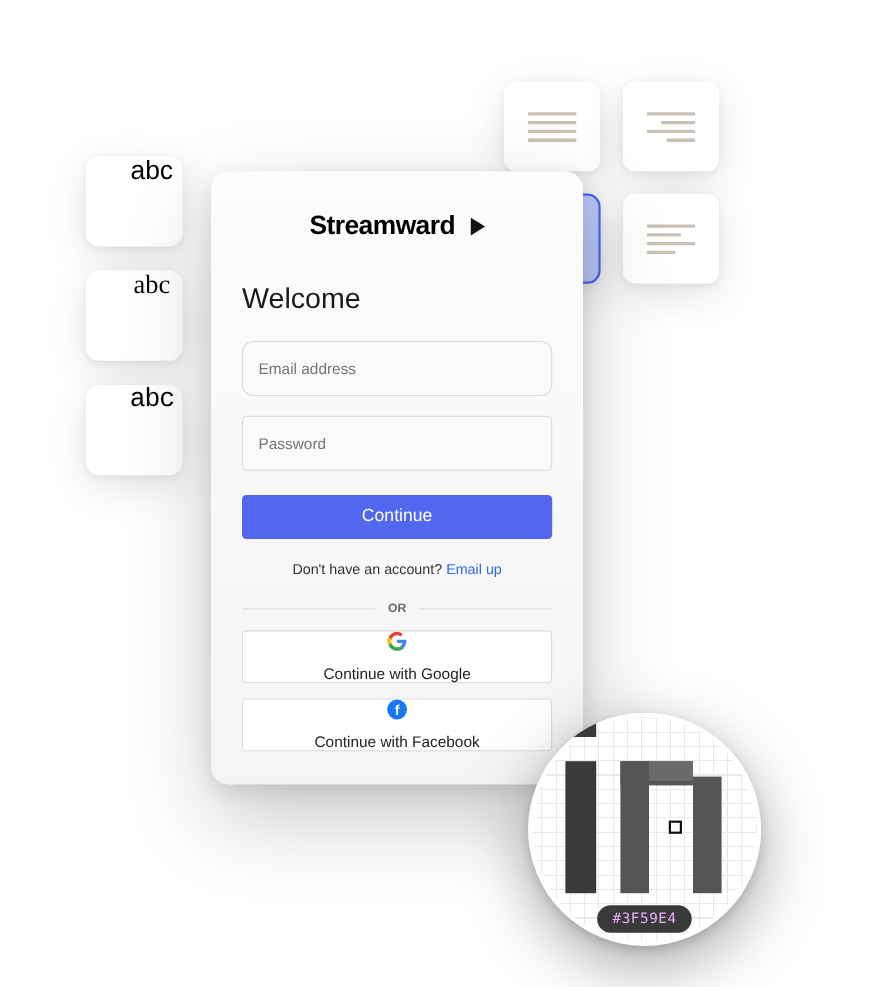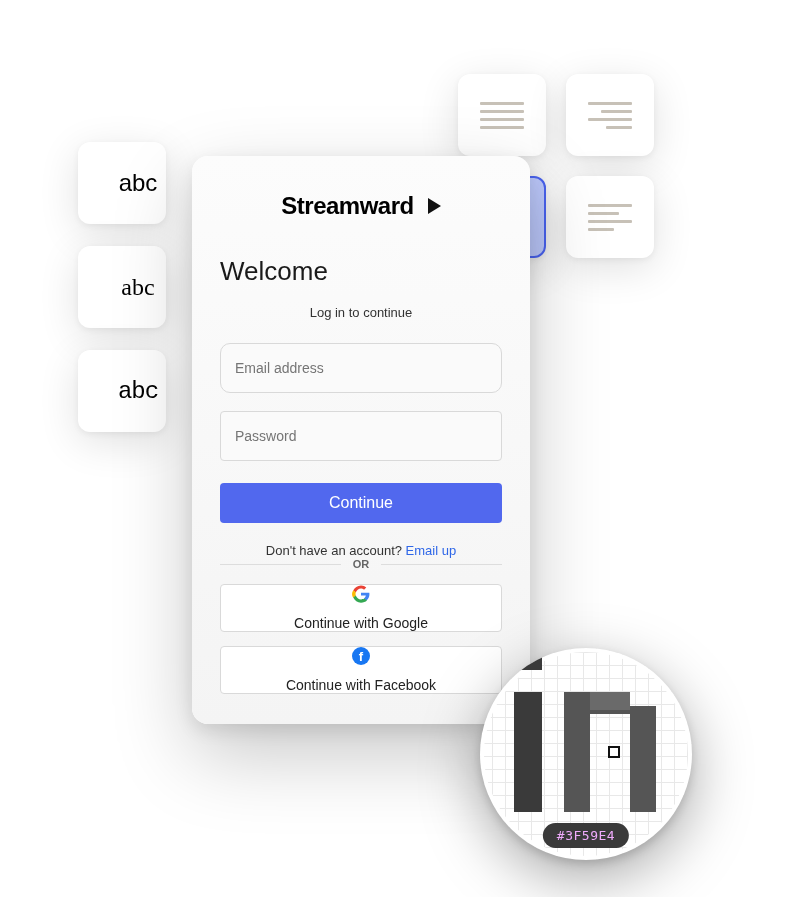--- a/index.html
+++ b/index.html
@@ -21,21 +21,21 @@
       flex-direction: column;
       gap: 22px;
     }
     .font-tile {
       width: 88px;
       height: 82px;
       background: #fff;
       border-radius: 12px;
       box-shadow: 0 10px 40px rgba(0,0,0,0.12), 0 2px 6px rgba(0,0,0,0.06);
       display: flex;
-      align-items: center;
+      align-items: flex-start;
       justify-content: center;
       font-size: 24px;
       cursor: pointer;
       padding-left: 32px;
     }
     .font-sans { font-family: -apple-system, Helvetica, Arial, sans-serif; }
     .font-serif { font-family: Georgia, 'Times New Roman', serif; }
     .font-mono { font-family: 'Courier New', Courier, monospace; letter-spacing: -1px; }
 
     
@@ -86,21 +86,21 @@
     }
     .brand { text-align:center; font-size:24px; font-weight:800; letter-spacing:-0.5px; display:flex; align-items:center; justify-content:center; gap:12px; }
     .brand-play { width:0; height:0; border-left:13px solid #111; border-top:8px solid transparent; border-bottom:8px solid transparent; margin-left:2px; }
     .welcome { text-align:left; font-size:26px; font-weight:400; margin-top:36px; color:#1a1a1a; }
     .subtitle { text-align:center; font-size:13px; color:#333; margin-top:18px; }
     .field { width:100%; height:50px; background:#fafafa; border:1px solid #d9d9d9; border-radius:4px; padding:0 14px; font-size:14px; color:#666; outline:none; margin-top:18px; display:block; }
     .field:first-of-type { margin-top:23px;border-radius:10px; }
     .primary-btn { width:100%; height:40px; background:#5168ee; color:#fff; border:none; border-radius:4px; font-size:16px; font-weight:500; margin-top:22px; cursor:pointer; }
     .signup-row { text-align:center; font-size:13px; color:#333; margin-top:20px; }
     .signup-row a { color:#2f67e8; text-decoration:none; cursor:pointer; }
-    .divider { display:flex; align-items:center; gap:12px; }
+    .divider { display:flex; align-items:center; gap:12px; margin-top:22px; }
     .divider hr { flex:1; border:none; border-top:1px solid #ddd; }
     .divider span { font-size:11px; color:#666; font-weight:600; }
     .social-btn { width:100%; height:48px; background:#fff; border:1px solid #d9d9d9; border-radius:4px; display:flex; align-items:center; gap:12px; padding:0 14px; font-size:14px; color:#222; margin-top:14px; cursor:pointer;flex-direction:column; }
     .social-btn:first-of-type { margin-top:22px; }
     .g-icon { width:18px; height:18px; position:relative; }
     .fb-icon { width:18px; height:18px; background:#1877f2; border-radius:50%; display:flex; align-items:center; justify-content:center; color:#fff; font-weight:bold; font-size:13px; font-family:Arial; }
 
     
     .lens {
       position: absolute;
@@ -179,21 +179,20 @@
     </span>
   </div>
 </div>
 
 <div class="card">
   <div class="brand">
     <span>Streamward</span>
     <span class="brand-play"></span>
   </div>
   <h1 class="welcome">Welcome</h1>
-  <p class="subtitle">Log in to continue</p>
 
   <input class="field" type="text" placeholder="Email address" style="">
   <input class="field" type="password" placeholder="Password" style="">
 
   <button class="primary-btn">Continue</button>
 
   <p class="signup-row">
     <span>Don't have an account? </span><a>Email up</a>
   </p>
 

